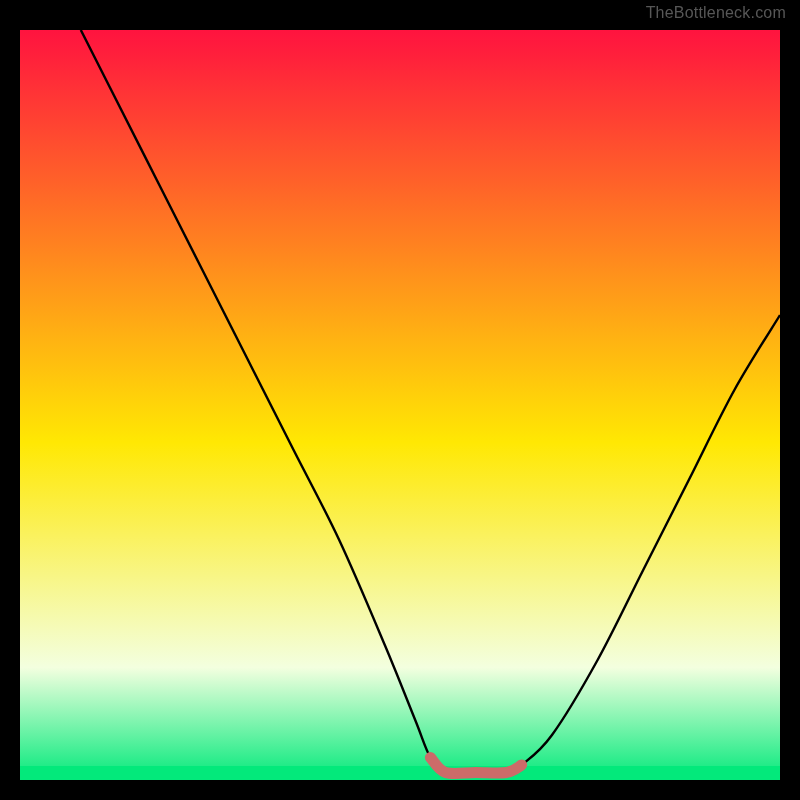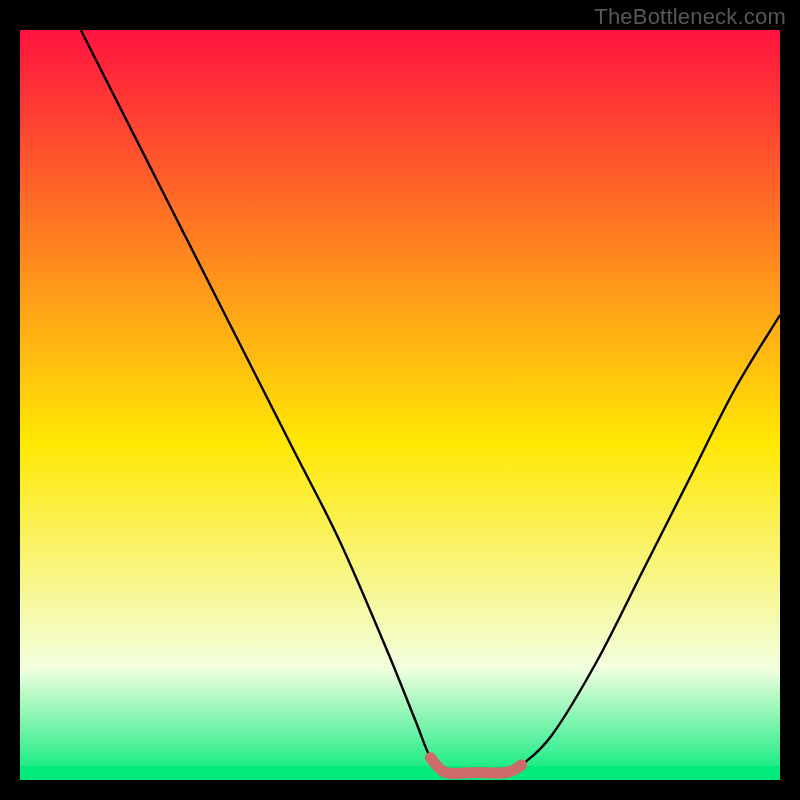--- a/index.html
+++ b/index.html
@@ -14,21 +14,21 @@
     position: relative;
     width: 800px;
     height: 800px;
     background: #000000;
   }
   .watermark {
     position: absolute;
     top: 4px;
     right: 14px;
     font-family: Arial, Helvetica, sans-serif;
-    font-size: 22px;
+    font-size: 16px;
     color: #575757;
     letter-spacing: 0.2px;
     z-index: 20;
     text-align: right;
   }
   svg {
     display: block;
   }
   .plot-area {
     position: absolute;

